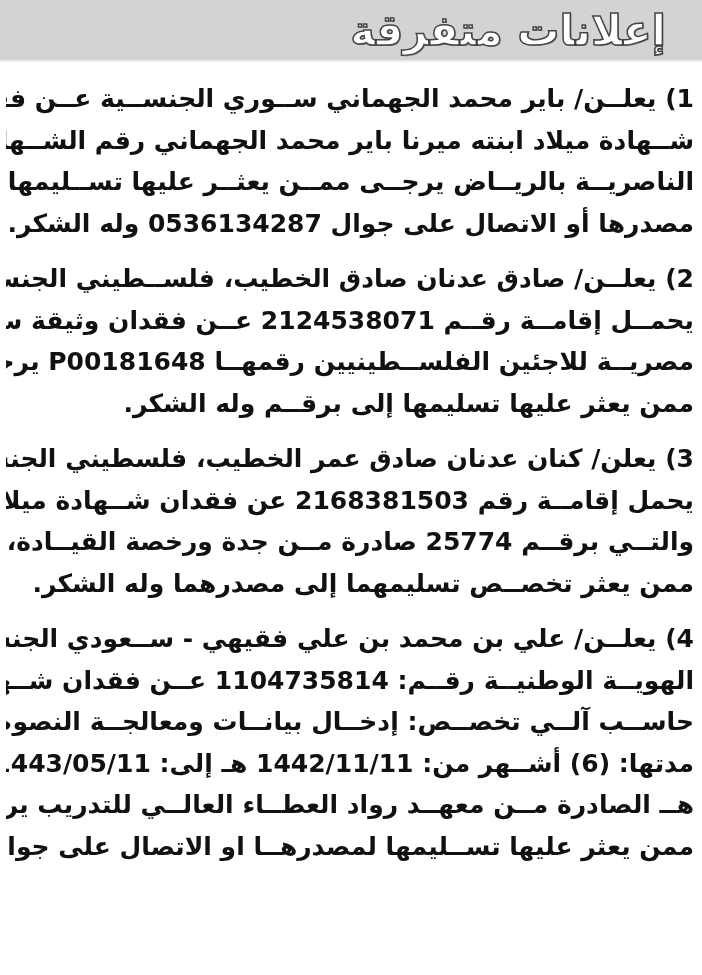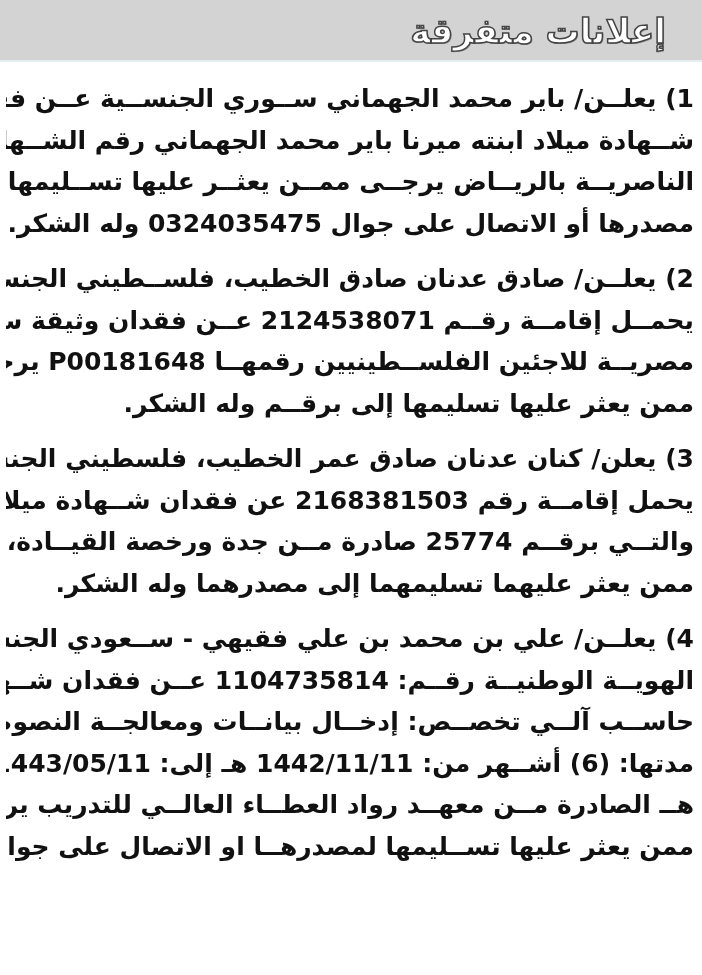--- a/index.html
+++ b/index.html
@@ -24,21 +24,21 @@
       background: #d3d3d3;
       border-bottom: 2px solid #e6eef2;
       box-sizing: border-box;
     }
     .header-title {
       position: absolute;
       right: 36px;
       top: 4px;
       font-family: "DejaVu Sans", sans-serif;
       font-weight: bold;
-      font-size: 34px;
+      font-size: 42px;
       line-height: 54px;
       color: #ffffff;
       -webkit-text-stroke: 1.5px #444444;
       text-shadow: 1px 1px 0 #888888;
       letter-spacing: 1px;
       white-space: nowrap;
     }
     .ads {
       position: absolute;
       top: 78px;
@@ -70,35 +70,35 @@
 <div class="header-band">
   <div class="header-title">إعلانات متفرقة</div>
 </div>
 
 <div class="ads">
 
   <div class="ad">
     <span class="ad-line">1) يعلــن/ باير محمد الجهماني ســوري الجنســية عــن فقدان</span>
     <span class="ad-line">شــهادة ميلاد ابنته ميرنا باير محمد الجهماني رقم الشــهادة</span>
     <span class="ad-line">الناصريــة بالريــاض يرجــى ممــن يعثــر عليها تســليمها إلى</span>
-    <span class="ad-line last">مصدرها أو الاتصال على جوال 0324035475 وله الشكر.</span>
+    <span class="ad-line last">مصدرها أو الاتصال على جوال 0536134287 وله الشكر.</span>
   </div>
 
   <div class="ad">
     <span class="ad-line">2) يعلــن/ صادق عدنان صادق الخطيب، فلســطيني الجنســية</span>
     <span class="ad-line">يحمــل إقامــة رقــم 2124538071 عــن فقدان وثيقة ســفر</span>
     <span class="ad-line">مصريــة للاجئين الفلســطينيين رقمهــا P00181648 يرجى</span>
     <span class="ad-line last">ممن يعثر عليها تسليمها إلى برقــم وله الشكر.</span>
   </div>
 
   <div class="ad">
     <span class="ad-line">3) يعلن/ كنان عدنان صادق عمر الخطيب، فلسطيني الجنسية</span>
     <span class="ad-line">يحمل إقامــة رقم 2168381503 عن فقدان شــهادة ميلاده</span>
     <span class="ad-line">والتــي برقــم 25774 صادرة مــن جدة ورخصة القيــادة، يرجى</span>
-    <span class="ad-line last">ممن يعثر عليهما تسليمهما إلى مصدرهما وله الشكر.</span>
+    <span class="ad-line last">ممن يعثر تخصــص تسليمهما إلى مصدرهما وله الشكر.</span>
   </div>
 
   <div class="ad">
     <span class="ad-line">4) يعلــن/ علي بن محمد بن علي فقيهي - ســعودي الجنســية</span>
     <span class="ad-line">الهويــة الوطنيــة رقــم: 1104735814 عــن فقدان شــهادة</span>
     <span class="ad-line">حاســب آلــي تخصــص: إدخــال بيانــات ومعالجــة النصوص</span>
     <span class="ad-line">مدتها: (6) أشــهر من: 1442/11/11 هـ إلى: 1443/05/11</span>
     <span class="ad-line">هــ الصادرة مــن معهــد رواد العطــاء العالــي للتدريب يرجى</span>
     <span class="ad-line">ممن يعثر عليها تســليمها لمصدرهــا او الاتصال على جوال:</span>
   </div>

